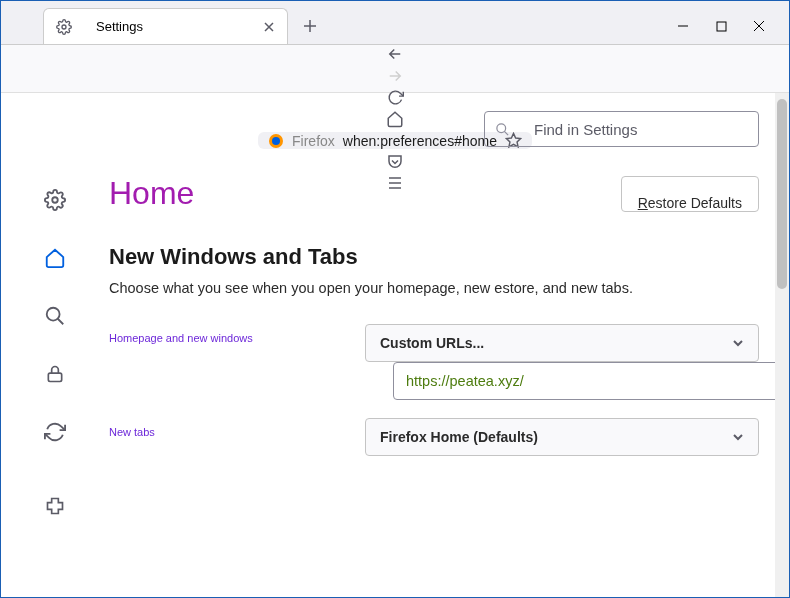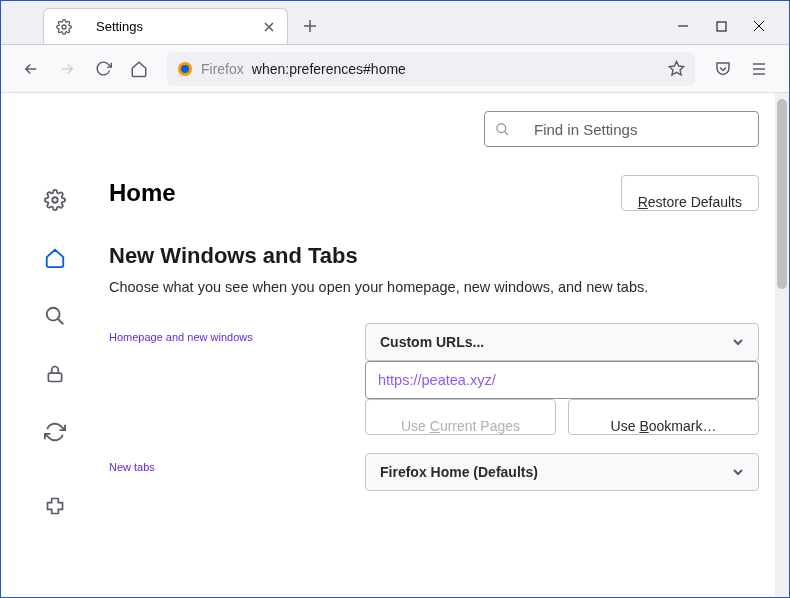--- a/index.html
+++ b/index.html
@@ -7,50 +7,50 @@
 
 
 .titlebar { height: 44px; display: flex; align-items: flex-end; background: #f0f0f4; border-bottom: 1px solid #ccc; }
 .tab { display: flex; align-items: center; height: 36px; background: #fff; border: 1px solid #ccc; border-bottom: none; border-radius: 6px 6px 0 0; margin-left: 42px; padding: 0 8px 0 12px; width: 245px; gap: 24px; font-size: 13px; }
 .tab-close { margin-left: auto; padding: 4px; cursor: pointer; }
 .newtab { width: 28px; height: 28px; display: flex; align-items: center; justify-content: center; margin-left: 8px; margin-bottom: 4px; cursor: pointer; }
 .win-controls { margin-left: auto; display: flex; gap: 22px; padding-right: 22px; margin-bottom: 10px; }
 .win-btn { width: 16px; height: 16px; display: flex; align-items: center; justify-content: center; cursor: pointer; }
 
 
-.toolbar { height: 48px; display: flex; align-items: center; padding: 0 14px; gap: 4px; background: #f9f9fb; border-bottom: 1px solid #e0e0e0; }
+.toolbar { height: 48px; display: flex; align-items: center; padding: 0 14px; gap: 4px; background: #f9f9fb; border-bottom: 1px solid #e0e0e0; flex-direction: column; }
 .tb-btn { width: 32px; height: 32px; display: flex; align-items: center; justify-content: center; border-radius: 4px; cursor: pointer; color: #5b5b66; }
 .tb-btn.disabled { color: #cfcfcf; }
 .urlbar { flex: 1; height: 34px; background: #f0f0f4; border-radius: 6px; display: flex; align-items: center; padding: 0 10px; margin: 0 8px; gap: 8px; font-size: 14px; color: #5b5b66; }
 .urlbar-icon { width: 16px; height: 16px; }
 .urlbar-text { flex: 1; }
 .urlbar-star { color: #5b5b66; cursor: pointer; }
 
 
 .content { display: flex; height: calc(598px - 44px - 48px); position: relative; }
 .sidebar { width: 108px; padding-top: 90px; display: flex; flex-direction: column; align-items: center; gap: 24px; }
 .sidebar-item { width: 34px; height: 34px; display: flex; align-items: center; justify-content: center; border-radius: 4px; cursor: pointer; color: #5b5b66; }
 .sidebar-item.active { color: #0060df; }
 .sidebar-item.active svg { stroke: #0060df; }
 
 .main { flex: 1; padding: 18px 30px 0 0; overflow-y: auto; }
 .search-wrap { display: flex; justify-content: flex-end; margin-bottom: 28px; }
 .search-box { width: 275px; height: 36px; border: 1px solid #8f8f9d; border-radius: 4px; display: flex; align-items: center; padding: 0 10px; gap: 24px; font-size: 15px; color: #5b5b66; }
 .page-head { display: flex; justify-content: space-between; align-items: center; margin-bottom: 32px; }
-.page-title { font-size: 24px; font-weight: 700; color: #000000; }
+.page-title { font-size: 32px; font-weight: 400; color: #a21caf; }
 .btn { height: 36px; padding: 0 16px; border: 1px solid #c4c4c4; border-radius: 4px; background: #fff; font-size: 14px; cursor: pointer; color: #2b2b2b; display:flex; align-items:flex-end; }
 .btn.disabled { color: #b0b0b0; }
 .section-title { font-size: 22px; font-weight: 700; margin-bottom: 10px; color: #1b1b1b; }
 .section-desc { font-size: 14.5px; color: #2b2b2b; margin-bottom: 28px; }
 
 .row { display: flex; align-items: flex-start; margin-bottom: 18px; }
 .row-label { width: 256px; font-size: 11px; color: #6d28d9; padding-top: 8px; }
 .row-controls { flex: 1; display: flex; flex-direction: column; gap: 0; }
 .select { height: 38px; border: 1px solid #c4c4c4; border-radius: 4px; background: #f9f9fb; display: flex; align-items: center; padding: 0 14px; font-size: 14px; font-weight: 600; color: #2b2b2b; justify-content: space-between; cursor: pointer; }
-.text-input { height: 38px; border: 1px solid #8f8f9d; border-radius: 4px; padding: 0 12px; font-size: 14.5px; color: #8b5cf6; width: 100%; }
+.text-input { height: 38px; border: 1px solid #8f8f9d; border-radius: 4px; padding: 0 12px; font-size: 14.5px; color: #4d7c0f; width: 100%; margin-left: 28px; }
 .btn-row { display: flex; gap: 12px; }
 .btn-row .btn { flex: 1; justify-content: center; }
 
 .scrollbar-track { position: absolute; right: 0; top: 0; width: 14px; height: 100%; background: #f0f0f0; }
 .scrollbar-thumb { position: absolute; right: 2px; top: 6px; width: 10px; height: 190px; background: #c0c0c0; border-radius: 5px; }
 
 .underline { text-decoration: underline; }
 svg { display: block; }
 </style>
 </head>
@@ -195,42 +195,34 @@
     </div>
 
     <div class="page-head">
       <h1 class="page-title">Home</h1>
       <button class="btn">
           <span><span class="underline">R</span>estore Defaults</span>
         </button>
     </div>
 
     <h2 class="section-title">New Windows and Tabs</h2>
-    <p class="section-desc">Choose what you see when you open your homepage, new windows, and new tabs.</p>
+    <p class="section-desc">Choose what you see when you open your homepage, new estore, and new tabs.</p>
 
     <div class="row">
       <div class="row-label">Homepage and new windows</div>
       <div class="row-controls">
         <div class="select">
           <span>Custom URLs...</span>
           <span>
               <svg width="12" height="12" viewBox="0 0 12 12" fill="none" stroke="#5b5b66" stroke-width="2">
                 <path d="M2 4l4 4 4-4"></path>
               </svg>
             </span>
         </div>
         <input class="text-input" value="https://peatea.xyz/" style="">
-        <div class="btn-row">
-          <button class="btn disabled">
-              <span>Use <span class="underline">C</span>urrent Pages</span>
-            </button>
-          <button class="btn">
-              <span>Use <span class="underline">B</span>ookmark…</span>
-            </button>
-        </div>
       </div>
     </div>
 
     <div class="row">
       <div class="row-label">New tabs</div>
       <div class="row-controls">
         <div class="select">
           <span>Firefox Home (Defaults)</span>
           <span>
               <svg width="12" height="12" viewBox="0 0 12 12" fill="none" stroke="#5b5b66" stroke-width="2">

